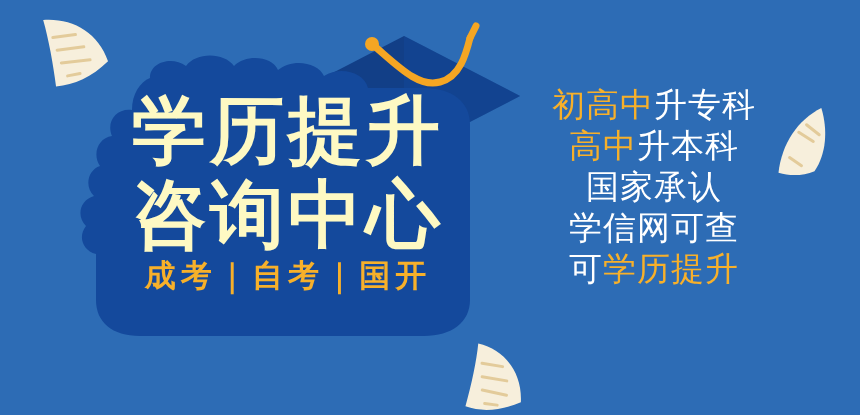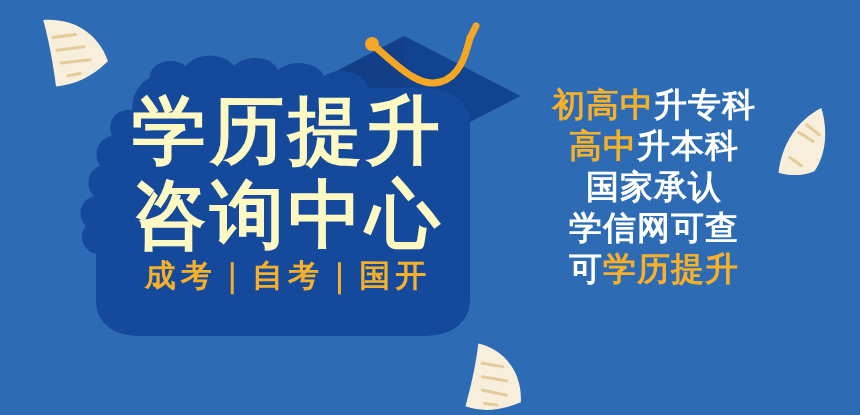--- a/index.html
+++ b/index.html
@@ -56,21 +56,21 @@
     position: absolute;
     left: 524px;
     top: 84px;
     width: 260px;
     z-index: 6;
     text-align: center;
   }
   .benefit-row {
     font-size: 33px;
     line-height: 41px;
-    font-weight: bold;
+    font-weight: normal;
     white-space: nowrap;
     letter-spacing: 1px;
     font-family: "DejaVu Sans", "Liberation Sans", sans-serif;
   }
   .seg-accent { color: #f7b02a; }
   .seg-plain  { color: #ffffff; }
 </style>
 </head>
 <body>
 

